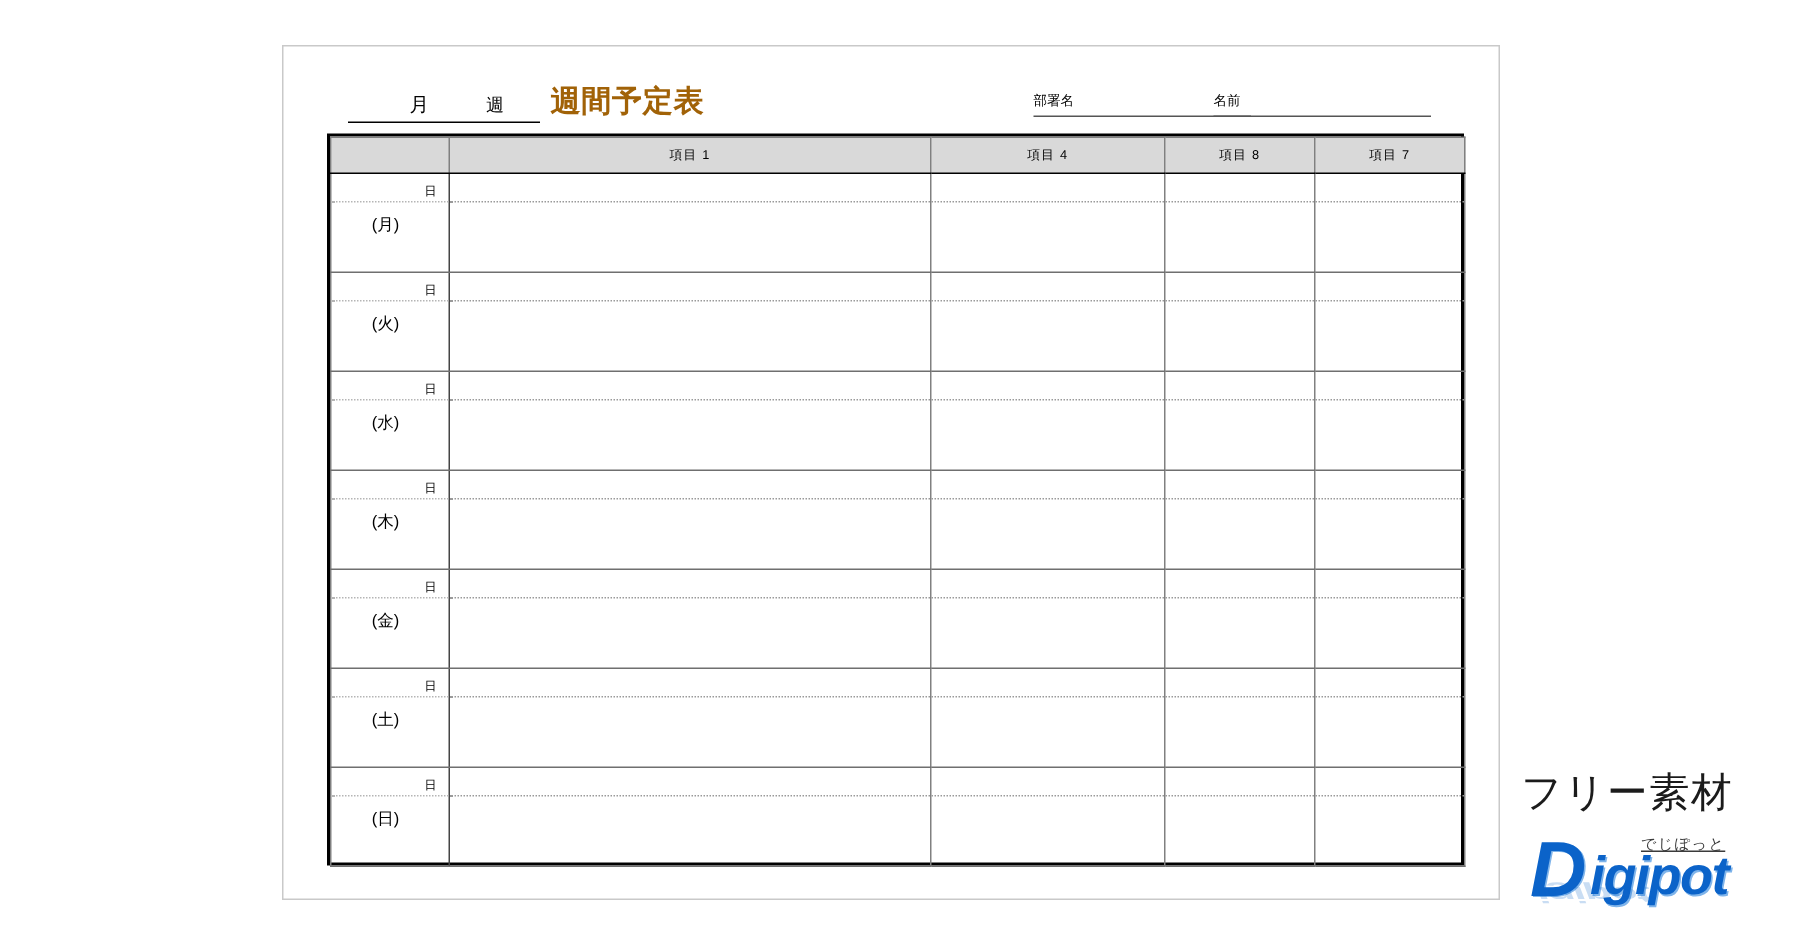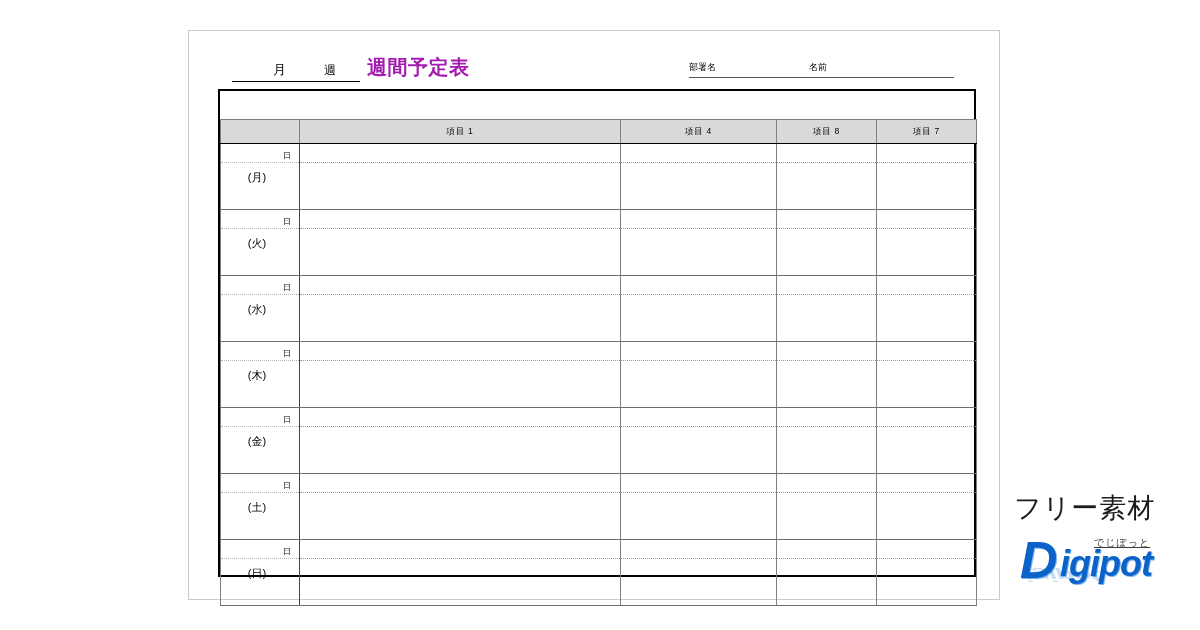--- a/index.html
+++ b/index.html
@@ -56,21 +56,21 @@
     top: 31px;
     font-size: 12px;
     color: #000;
   }
   .doc-title {
     position: absolute;
     left: 178px;
     top: 23px;
     font-size: 20px;
     font-weight: bold;
-    color: #a21caf;
+    color: #a16207;
     letter-spacing: 0.5px;
   }
 
   .field {
     position: absolute;
     height: 20px;
   }
   .field .fl {
     position: absolute;
     left: 0; top: 2px;
@@ -95,21 +95,20 @@
     width: 758px;
     height: 488px;
     border: 2.5px solid #000;
     background: #fff;
   }
   table.sched {
     width: 100%;
     height: 100%;
     border-collapse: collapse;
     table-layout: fixed;
-    margin-top: 28px;
   }
   table.sched col.c-day  { width: 79px; }
   table.sched col.c-i1   { width: 321px; }
   table.sched col.c-i2   { width: 156px; }
   table.sched col.c-i3   { width: 100px; }
   table.sched col.c-i4   { width: 100px; }
 
   table.sched thead th {
     height: 24px;
     background: #d9d9d9;
@@ -164,21 +163,21 @@
     position: absolute;
     left: 0; right: 0;
     top: 18px;
     border-top: 1px dotted #b5b5b5;
   }
 
   
   .brand {
     position: absolute;
     right: 10px;
-    bottom: 28px;
+    bottom: 8px;
     width: 176px;
     height: 112px;
   }
   .brand-text {
     position: absolute;
     left: 0;
     top: 0;
     font-size: 27px;
     color: #1b1b1b;
     letter-spacing: 1px;

